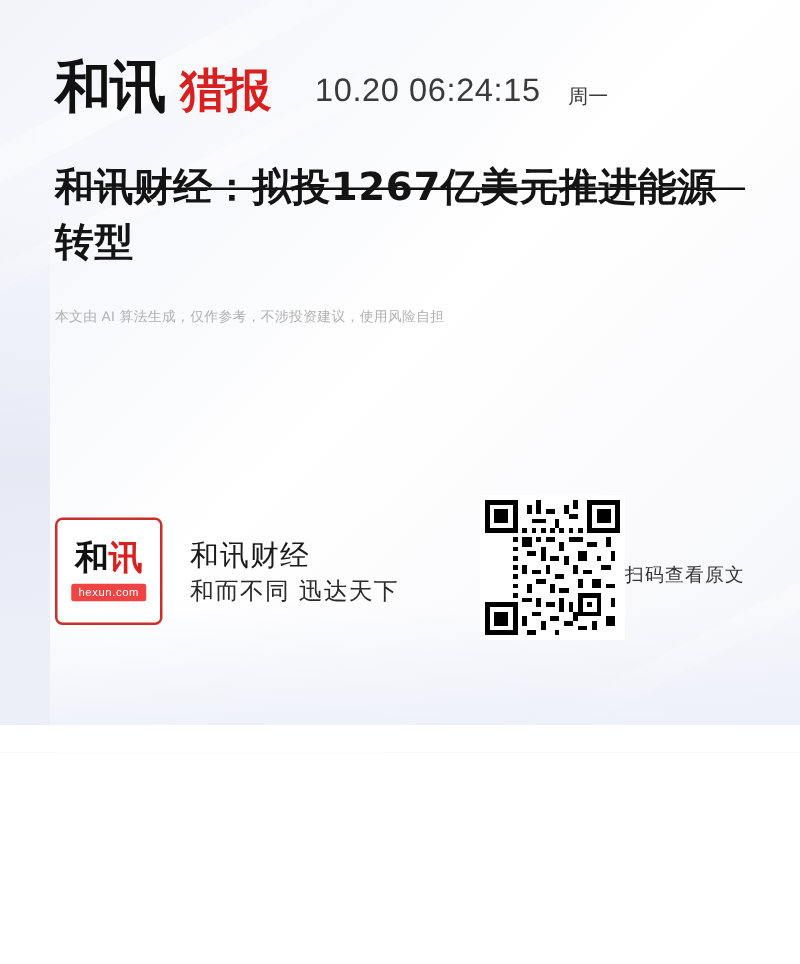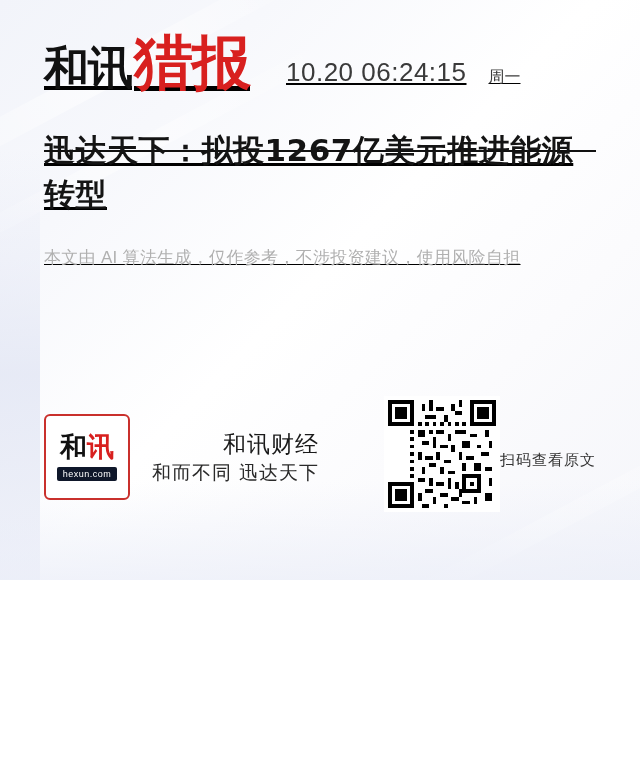--- a/index.html
+++ b/index.html
@@ -13,21 +13,20 @@
     font-family: "Liberation Sans", sans-serif;
     overflow: hidden;
   }
   .card {
     position: relative;
     width: 640px;
     height: 602px;
     background:
       linear-gradient(135deg, #f2f4fa 0%, #f7f8fc 22%, #ffffff 48%, #fbfbfd 70%, #f4f5fa 100%);
     overflow: hidden;
-    text-decoration: underline;
   }
   
   .bg-streak {
     position: absolute;
     background: linear-gradient(90deg, rgba(255,255,255,0) 0%, rgba(255,255,255,0.85) 50%, rgba(255,255,255,0) 100%);
     transform: rotate(-28deg);
     pointer-events: none;
   }
   .streak-1 { left: -120px; top: 60px;  width: 460px; height: 26px; opacity: .75; }
   .streak-2 { left: -140px; top: 150px; width: 520px; height: 18px; opacity: .6; }
@@ -64,25 +63,25 @@
   }
   .brand-he {
     font-family: "DejaVu Sans", "Liberation Sans", sans-serif;
     font-size: 45px;
     font-weight: 700;
     color: #111111;
     letter-spacing: -1px;
   }
   .brand-lie {
     font-family: "DejaVu Sans", "Liberation Sans", sans-serif;
-    font-size: 59px;
+    font-size: 37px;
     font-weight: 700;
     color: #d8201f;
     letter-spacing: -1px;
-    margin-left: 2px;
+    margin-left: 12px;
   }
   .header-time {
     margin-left: 36px;
     font-family: "Liberation Sans", sans-serif;
     font-size: 26px;
     color: #3a3a3a;
     letter-spacing: 0.5px;
     padding-bottom: 4px;
     white-space: nowrap;
   }
@@ -124,21 +123,21 @@
     text-align: justify;
     letter-spacing: 0.2px;
   }
   .body-lead {
     font-weight: 700;
   }
 
   .disclaimer {
     position: relative;
     margin: 30px 44px 0 44px;
-    font-size: 17px;
+    font-size: 11px;
     color: #b0b0b0;
     letter-spacing: 0.3px;
   }
 
   
   .footer {
     position: absolute;
     left: 0; right: 0;
     bottom: 56px;
     height: 150px;
@@ -168,31 +167,30 @@
   .logo-box-main {
     font-family: "DejaVu Sans", "Liberation Sans", sans-serif;
     font-size: 27px;
     font-weight: 700;
     color: #111111;
     line-height: 1;
   }
   .logo-box-main .red { color: #d8201f; }
   .logo-box-sub {
     margin-top: 7px;
-    background: #0f172a;
+    background: #ef4444;
     color: #ffffff;
     font-size: 9px;
     letter-spacing: 0.5px;
     padding: 2px 6px;
     border-radius: 2px;
     font-family: "Liberation Sans", sans-serif;
   }
   .footer-names {
     margin-left: 22px;
-    text-align: right;
   }
   .footer-brand {
     font-family: "DejaVu Sans", "Liberation Sans", sans-serif;
     font-size: 23px;
     color: #1a1a1a;
     font-weight: 400;
     letter-spacing: 1px;
   }
   .footer-slogan {
     font-family: "DejaVu Sans", "Liberation Sans", sans-serif;
@@ -240,21 +238,21 @@
   <div class="header">
     <div class="brand">
       <span class="brand-he">和讯</span>
       <span class="brand-lie">猎报</span>
     </div>
     <div class="header-time">10.20 06:24:15</div>
     <div class="header-weekday">周一</div>
   </div>
   <div class="header-rule"></div>
 
-  <h1 class="title">迅达天下：拟投1267亿美元推进能源转型</h1>
+  <h1 class="title">和讯财经：拟投1267亿美元推进能源转型</h1>
 
 
   <div class="disclaimer">本文由 AI 算法生成，仅作参考，不涉投资建议，使用风险自担</div>
 
   <div class="footer">
     <div class="footer-left">
       <div class="logo-box">
         <div class="logo-box-main">
           <span>和</span><span class="red">讯</span>
         </div>

